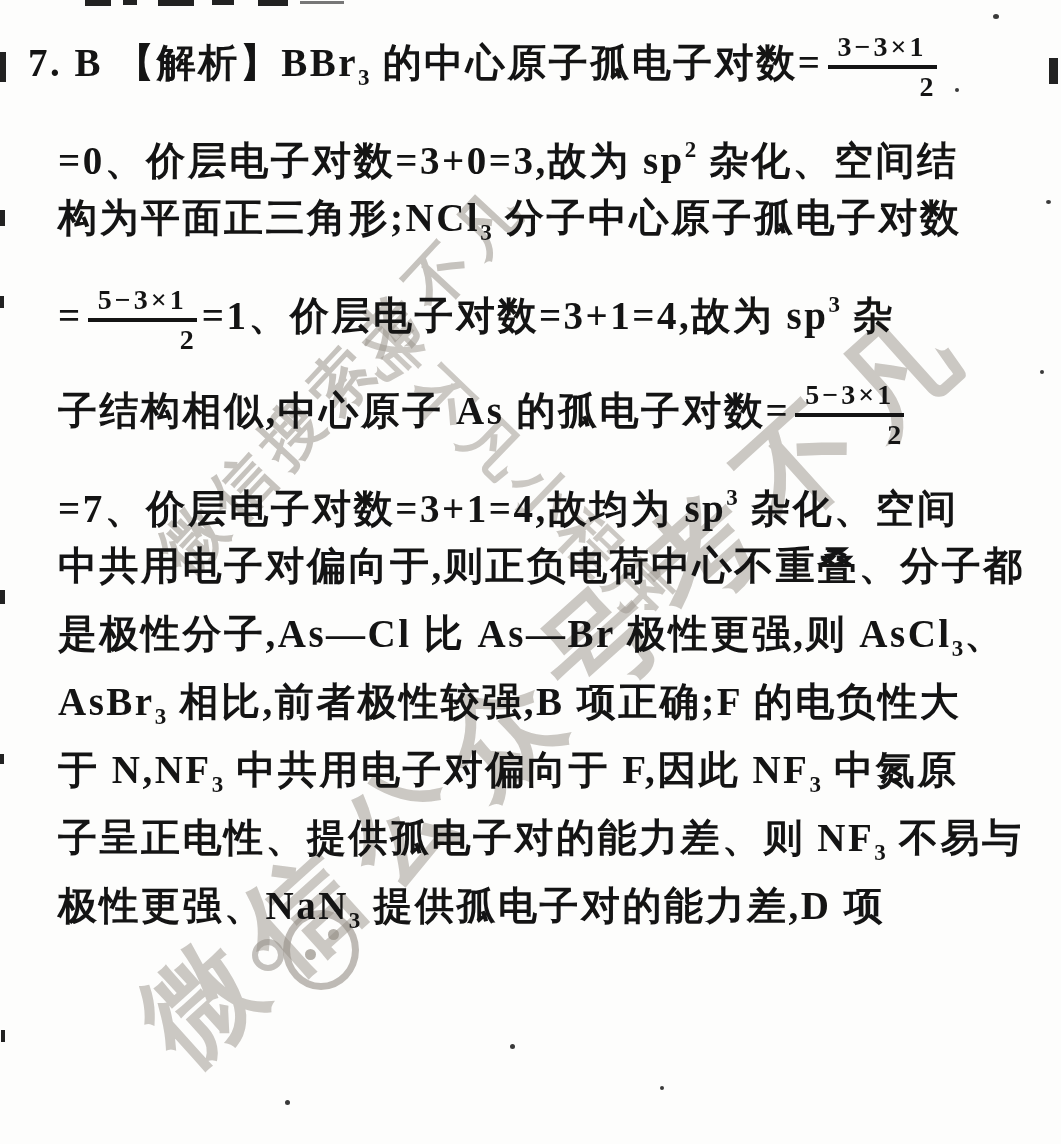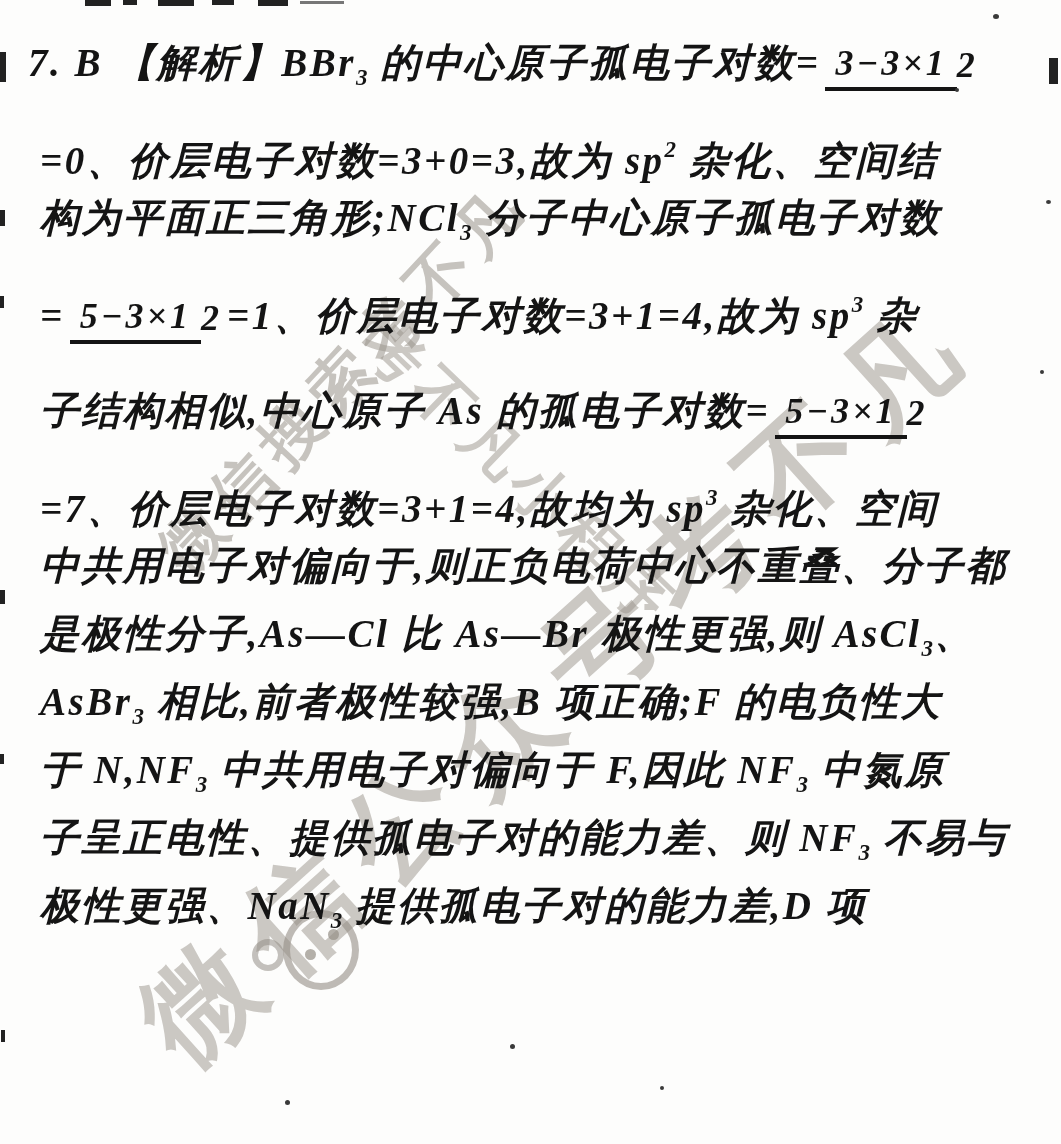--- a/index.html
+++ b/index.html
@@ -10,40 +10,39 @@
     position:relative;
     font-family:"Liberation Serif","DejaVu Serif",serif;
     font-weight:700;
     color:#141414;
   }
   
   .doc{
     position:absolute;inset:0;
     padding-top:10px;
     z-index:2;
-    font-style:italic;
   }
   .line{
     height:68px;line-height:68px;
-    padding-left:40px;
+    padding-left:58px;
     font-size:39px;
     letter-spacing:2.5px;
     white-space:pre;
   }
   .line.first{padding-left:28px;}
   .line.tall{height:106px;line-height:106px;}
   .line span{white-space:pre;}
   .sub{font-size:23px;vertical-align:-9px;letter-spacing:1px;}
   .sup{font-size:23px;vertical-align:17px;letter-spacing:1px;}
   .frac{
-    display:inline-flex;flex-direction:row;
+    display:inline-flex;flex-direction:column;
     vertical-align:middle;
     line-height:1.15;
-    font-size:36px;
-    text-align:left;
+    font-size:28px;
+    text-align:right;
     margin:0 5px;
     letter-spacing:3px;
   }
   .frac .num{border-bottom:4px solid #141414;padding:0 10px 2px;}
   .frac .den{padding-top:2px;}
   
   .wm{
     position:absolute;z-index:1;
     color:#9a948c;opacity:.55;
     font-weight:700;white-space:pre;

